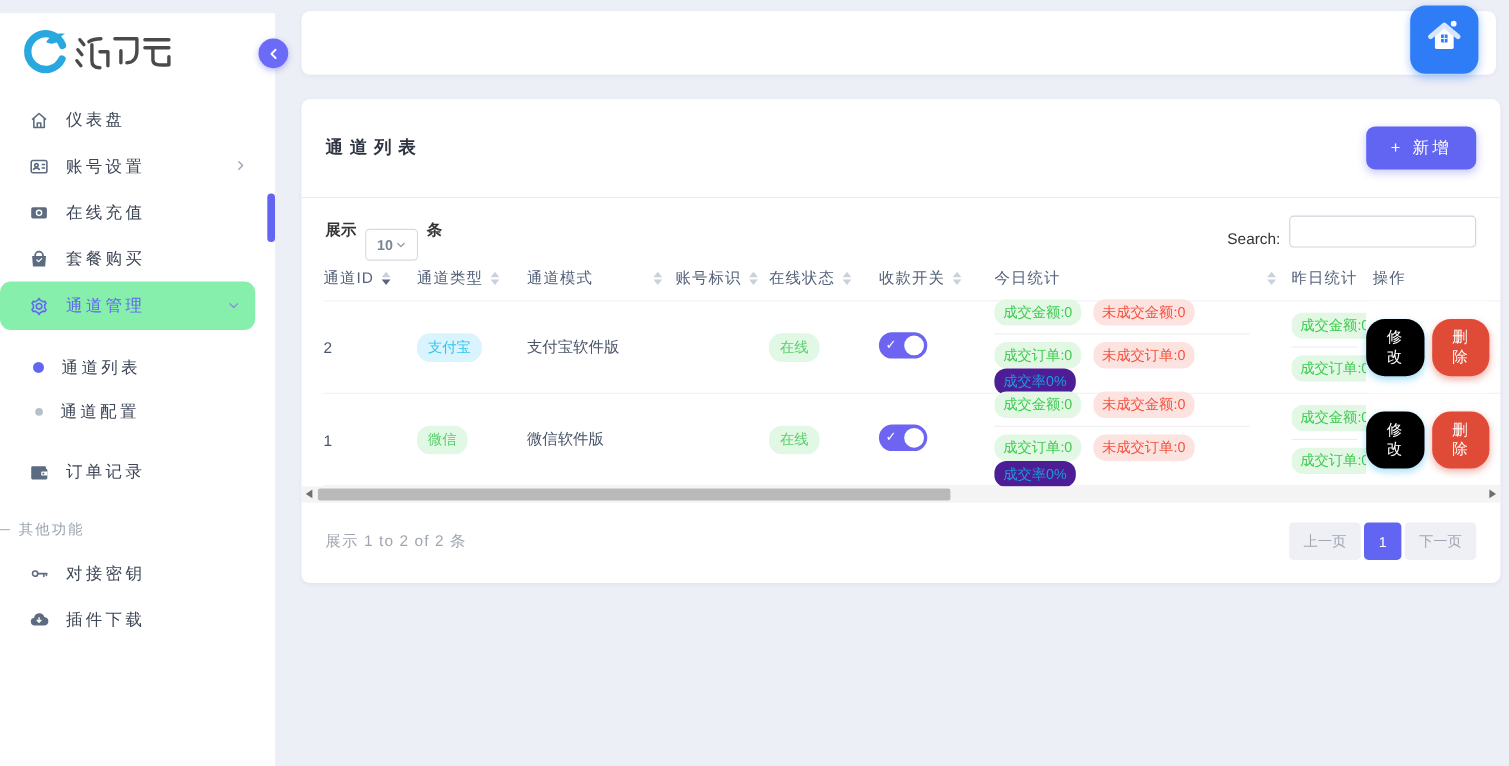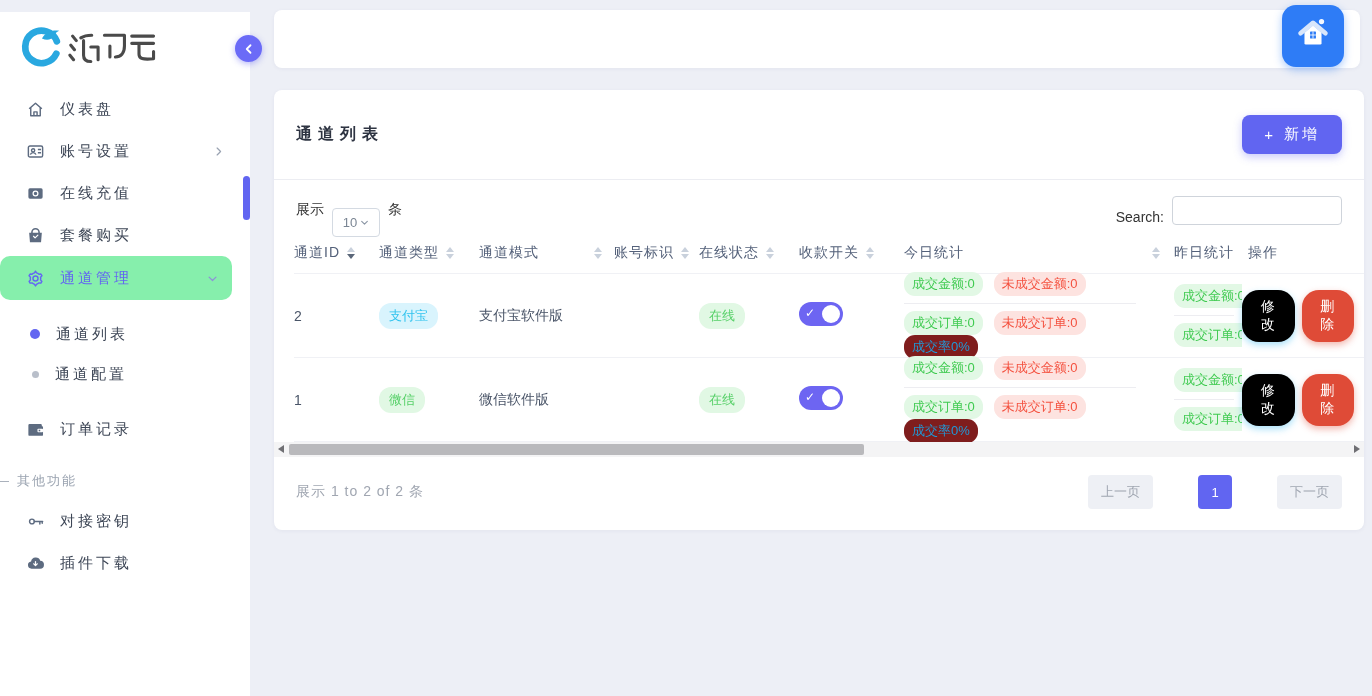--- a/index.html
+++ b/index.html
@@ -39,21 +39,21 @@
   .card { position:absolute; left:274px; top:90px; width:1090px; height:440px; background:#fff;
     border-radius:8px; box-shadow:0 1px 4px rgba(30,40,90,.05); }
   .card-header { height:90px; display:flex; align-items:center; justify-content:space-between;
     padding:0 22px; border-bottom:1px solid #ecedf2; }
   .card-title { font-size:16px; font-weight:bold; letter-spacing:6px; color:#2e3442; }
   .add-btn { background:#6165f1; color:#fff; border:none; border-radius:8px; padding:10px 22px;
     font-size:15px; letter-spacing:3px; cursor:pointer; box-shadow:0 3px 8px rgba(97,101,241,.35);
     display:flex; align-items:center; gap:8px; font-family:inherit; }
 
   .toolbar { height:52px; display:flex; align-items:center; justify-content:space-between; padding:8px 22px 0 22px; }
-  .toolbar-left { display:flex; align-items:center; gap:8px; font-size:14px; color:#333; }
+  .toolbar-left { display:flex; align-items:center; gap:8px; font-size:14px; color:#333;font-weight:bold; }
   .pagesize { width:48px; height:29px; border:1px solid #d4dae2; border-radius:4px; display:flex;
     align-items:center; justify-content:center; gap:3px; font-size:13px; color:#7b8694; cursor:pointer;margin-top:25px; }
   .toolbar-right { display:flex; align-items:flex-end; gap:8px; font-size:14px; color:#333; }
   .search-input { width:170px; height:29px; border:1px solid #cfd4db; border-radius:4px; padding:0 8px;
     font-size:13px; font-family:inherit; outline:none; }
 
   
   .tbl { padding:0 0 0 20px; }
   .tr { display:flex; align-items:center; border-bottom:1px solid #f0f1f5; }
   .tr.head { height:42px; font-size:14px; color:#54617a; letter-spacing:1px; }
@@ -68,21 +68,21 @@
   .sort .dn { border-top:5px solid #c9d1dc; }
   .sort .dn.act { border-top-color:#5b6779; }
   .c7.hcell .sort { margin-left:auto; margin-right:14px; }
 
   .pill { display:inline-block; padding:4px 10px; border-radius:12px; font-size:13px; white-space:nowrap; }
   .pill.cyan { background:#d9f4fd; color:#30c3ee; }
   .pill.green { background:#e1f8e4; color:#57d069; }
   .badge { display:inline-block; padding:3px 8px; border-radius:11px; font-size:13px; white-space:nowrap; margin-right:7px; }
   .badge.g { background:#e2f8e5; color:#3fca50; }
   .badge.r { background:#fde3e0; color:#f4513f; }
-  .badge.b { background:#7f1d1d; color:#1f9ad8; }
+  .badge.b { background:#4c1d95; color:#1f9ad8; }
   .stat-div { border-top:1px solid #ededf1; margin:7px 0; }
   .c7 .stat-div { width:232px; }
   .c8 .stat-div { width:60px; }
 
   .switch { width:44px; height:24px; border-radius:12px; background:#6d65f2; position:relative; cursor:pointer;
     display:inline-block; }
   .switch .check { position:absolute; left:6px; top:4px; color:#fff; font-size:12px; font-weight:bold; }
   .switch .knob { position:absolute; right:3px; top:3px; width:18px; height:18px; border-radius:50%; background:#fff; }
 
   .act-btn { border:none; color:#fff; font-size:14px; padding:8px 14px; border-radius:17px; cursor:pointer;
@@ -95,21 +95,21 @@
   .hscroll .thumb { position:absolute; left:15px; top:2px; height:11px; width:575px; background:#b9b9bc; border-radius:2px; cursor:grab; }
   .hs-arrow { position:absolute; top:3px; width:0; height:0; border-top:4.5px solid transparent; border-bottom:4.5px solid transparent; cursor:pointer; }
   .hs-arrow.left { left:4px; border-right:6px solid #6f6f73; }
   .hs-arrow.right { right:4px; border-left:6px solid #6f6f73; }
 
   
   .card-footer { display:flex; align-items:center; justify-content:space-between; padding:18px 22px; }
   .foot-info { color:#a0a6b1; font-size:14px; letter-spacing:1px; }
   .pager { display:flex; gap:3px; }
   .page-btn { height:34px; border:none; border-radius:4px; background:#eef0f5; color:#a0a6b1; font-size:13px;
-    padding:0 13px; cursor:pointer; font-family:inherit;margin-left:42px; }
+    padding:0 13px; cursor:pointer; font-family:inherit; }
   .page-btn.cur { background:#6165f1; color:#fff; width:34px; padding:0; }
 </style>
 </head>
 <body>
 
 <div class="sidebar">
   <div class="logo">
     <span>
       <svg width="46" height="46" viewBox="0 0 48 48">
         <path d="M40 31a17 17 0 1 1 0.5-13" stroke="#29a8e0" stroke-width="7" fill="none" stroke-linecap="round"></path>

